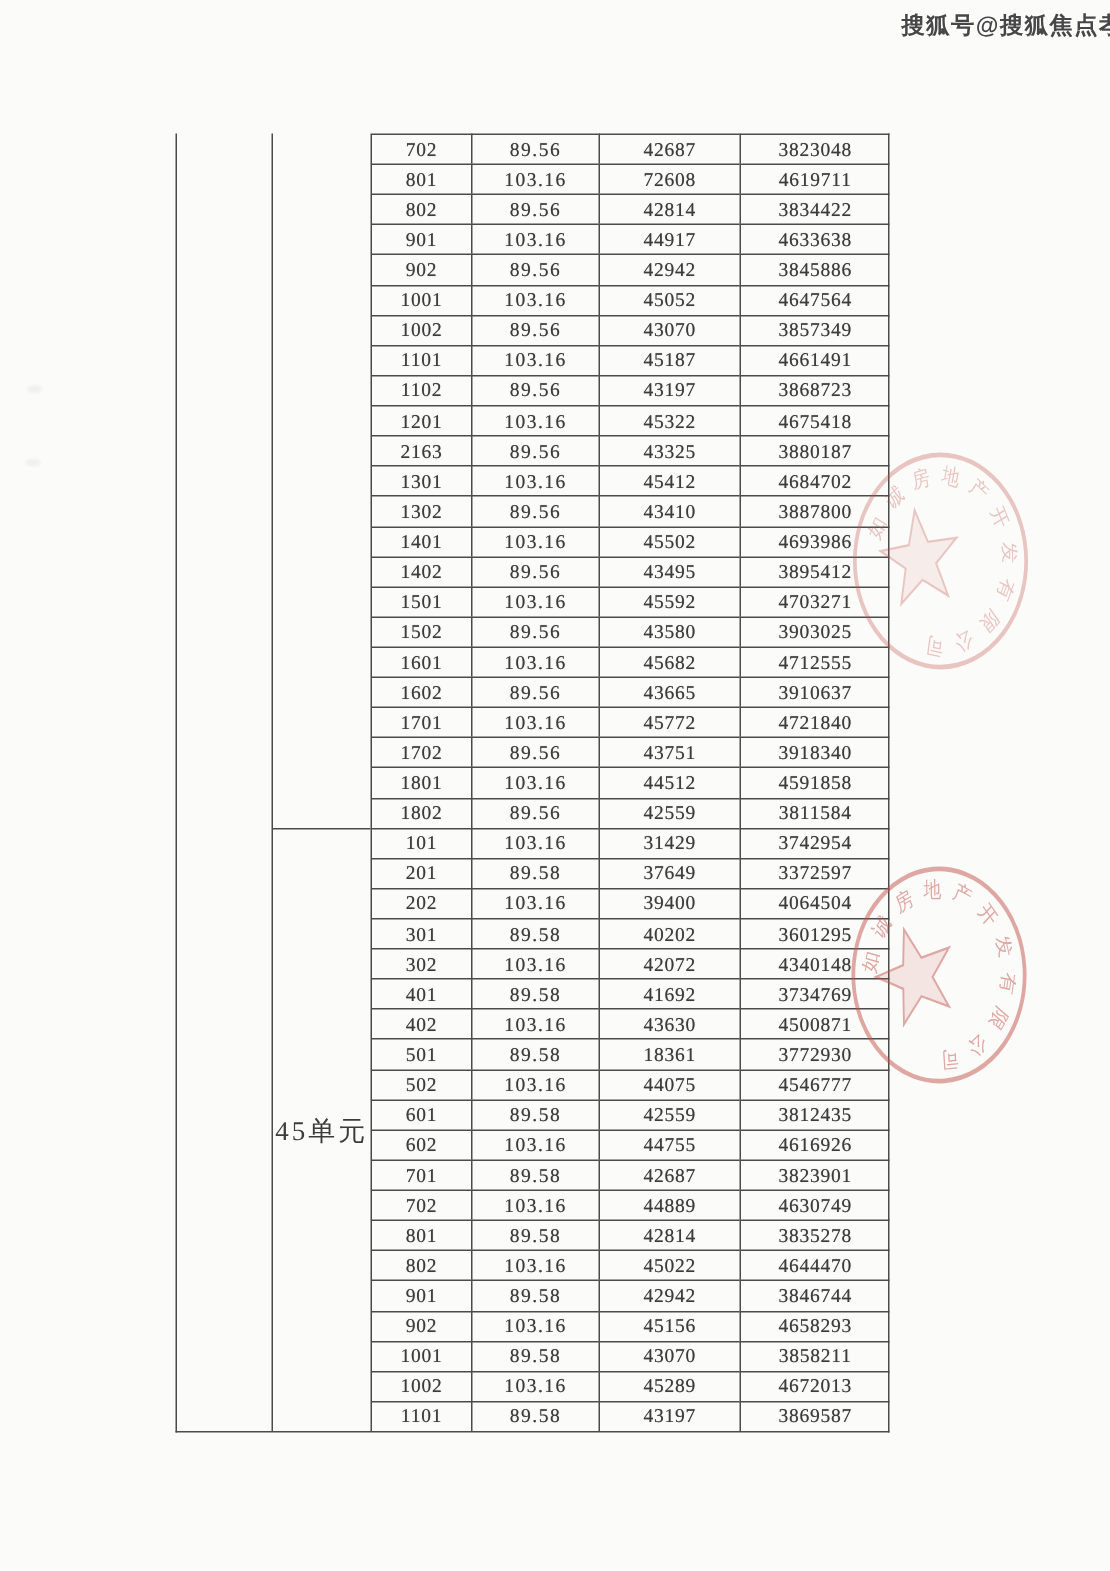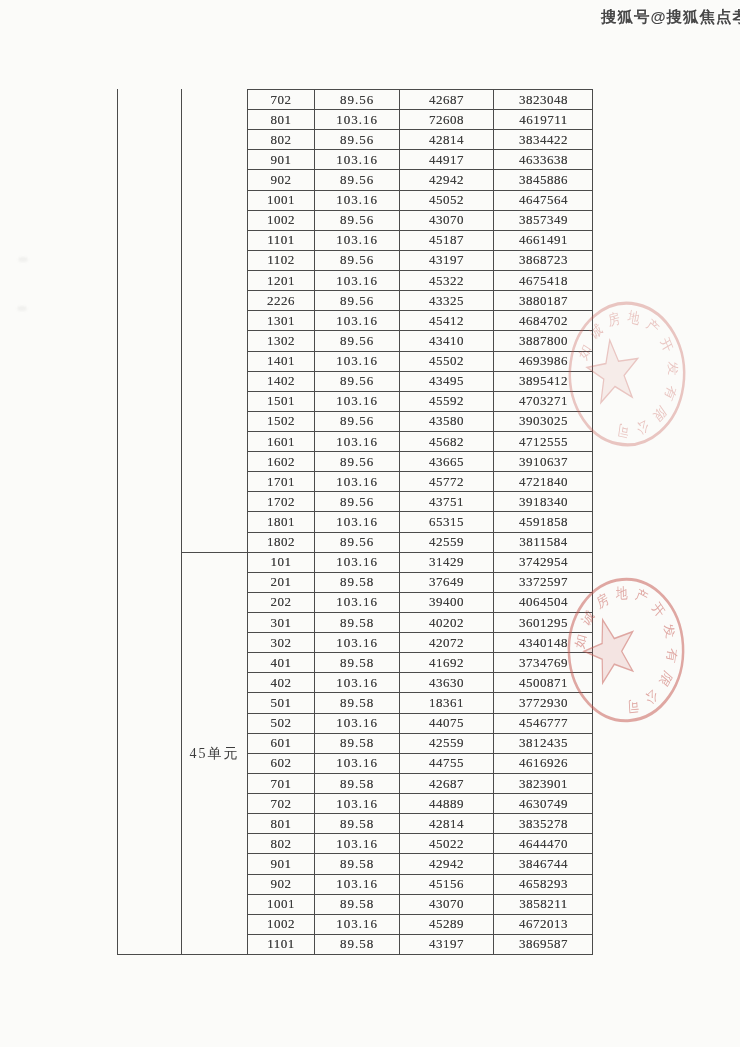--- a/index.html
+++ b/index.html
@@ -48,21 +48,21 @@
     position:absolute;left:0;top:0;
     width:64px;height:100%;
     border-right:1px solid var(--line);
     box-sizing:border-box;
   }
   .colB{
     position:absolute;left:64px;
     width:65px;
     box-sizing:border-box;
     display:flex;align-items:center;justify-content:center;
-    font-size:14px;letter-spacing:2px;
+    font-size:18px;letter-spacing:2px;
   }
   .colB.b1{top:0;height:463px;}
   .colB.b2{top:463px;height:402px;border-top:1px solid var(--line);}
   .rows{
     position:absolute;left:129px;top:0;
     width:346px;height:865px;
     border-left:1px solid var(--line);
     box-sizing:border-box;
     display:grid;
     grid-template-columns:66px 85px 94px 1fr;
@@ -139,21 +139,21 @@
         <div class="cell c2">45187</div>
         <div class="cell c3">4661491</div>
         <div class="cell c0">1102</div>
         <div class="cell c1">89.56</div>
         <div class="cell c2">43197</div>
         <div class="cell c3">3868723</div>
         <div class="cell c0">1201</div>
         <div class="cell c1">103.16</div>
         <div class="cell c2">45322</div>
         <div class="cell c3">4675418</div>
-        <div class="cell c0">2226</div>
+        <div class="cell c0">2163</div>
         <div class="cell c1">89.56</div>
         <div class="cell c2">43325</div>
         <div class="cell c3">3880187</div>
         <div class="cell c0">1301</div>
         <div class="cell c1">103.16</div>
         <div class="cell c2">45412</div>
         <div class="cell c3">4684702</div>
         <div class="cell c0">1302</div>
         <div class="cell c1">89.56</div>
         <div class="cell c2">43410</div>
@@ -185,21 +185,21 @@
         <div class="cell c0">1701</div>
         <div class="cell c1">103.16</div>
         <div class="cell c2">45772</div>
         <div class="cell c3">4721840</div>
         <div class="cell c0">1702</div>
         <div class="cell c1">89.56</div>
         <div class="cell c2">43751</div>
         <div class="cell c3">3918340</div>
         <div class="cell c0">1801</div>
         <div class="cell c1">103.16</div>
-        <div class="cell c2">65315</div>
+        <div class="cell c2">44512</div>
         <div class="cell c3">4591858</div>
         <div class="cell c0">1802</div>
         <div class="cell c1">89.56</div>
         <div class="cell c2">42559</div>
         <div class="cell c3">3811584</div>
         <div class="cell c0">101</div>
         <div class="cell c1">103.16</div>
         <div class="cell c2">31429</div>
         <div class="cell c3">3742954</div>
         <div class="cell c0">201</div>

